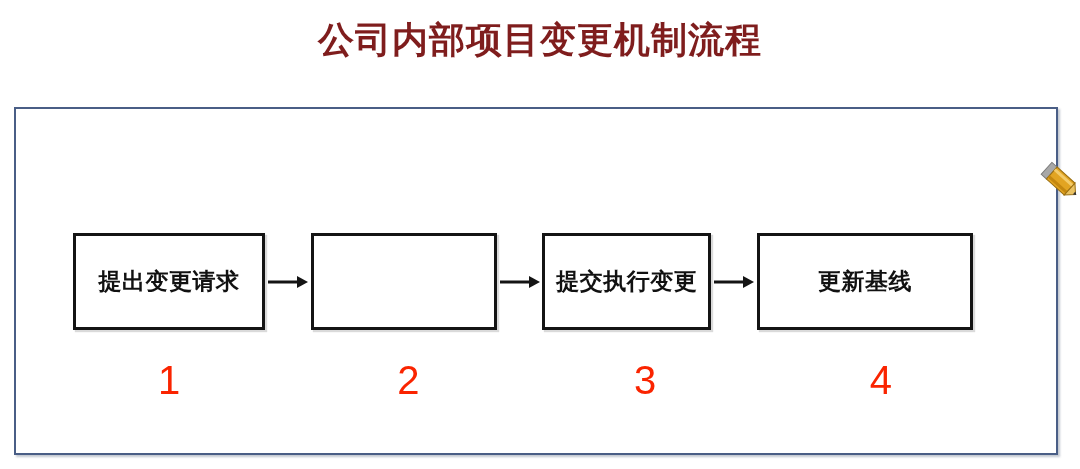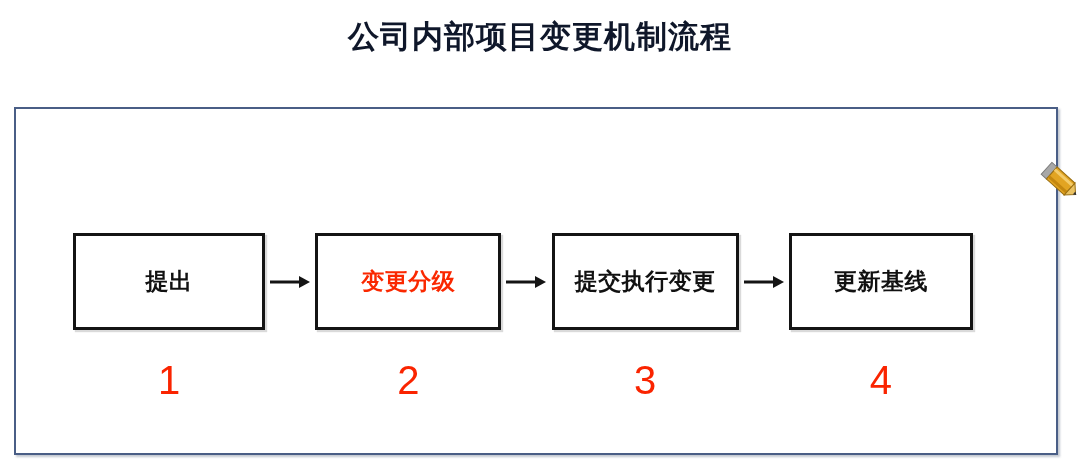--- a/index.html
+++ b/index.html
@@ -15,23 +15,23 @@
     font-family: "DejaVu Sans", "Liberation Sans", sans-serif;
   }
 
   
   #slide-title {
     position: absolute;
     left: 0;
     top: 18px;
     width: 1080px;
     text-align: center;
-    font-size: 31px;
+    font-size: 36px;
     font-weight: bold;
-    color: #0f172a;
+    color: #7f1d1d;
     letter-spacing: 1px;
     line-height: 1.2;
     white-space: nowrap;
   }
 
   
   #diagram-frame {
     position: absolute;
     left: 14px;
     top: 107px;
@@ -60,22 +60,22 @@
     box-sizing: border-box;
     display: flex;
     flex-direction: row;
     align-items: center;
     justify-content: center;
     box-shadow: 2px 2px 1px rgba(150,150,150,0.35);
     text-align: center;
   }
   .node-1 { width: 192px; }
   .node-2 { width: 186px; }
-  .node-3 { width: 187px; }
-  .node-4 { width: 184px; }
+  .node-3 { width: 169px; }
+  .node-4 { width: 216px; }
 
   .node-line {
     font-size: 23px;
     font-weight: bold;
     line-height: 1.28;
     color: #111111;
     letter-spacing: 0.5px;
     white-space: nowrap;
   }
   .node-line.accent { color: #fa2800; }
@@ -127,31 +127,31 @@
 <body>
 
 <div id="slide-title">公司内部项目变更机制流程</div>
 
 <div id="diagram-frame"></div>
 
 <div id="flow-row">
 
   <div class="flow-node node-1">
     <div class="node-line">提出</div>
+    <div class="node-line">变更请求</div>
   </div>
 
   <div class="flow-arrow">
     <svg width="40" height="14" viewBox="0 0 40 14" aria-hidden="true">
       <line x1="0" y1="7" x2="30" y2="7" stroke="#141414" stroke-width="3"></line>
       <polygon points="29,1 40,7 29,13" fill="#141414"></polygon>
     </svg>
   </div>
 
   <div class="flow-node node-2">
-    <div class="node-line accent">变更分级</div>
   </div>
 
   <div class="flow-arrow">
     <svg width="40" height="14" viewBox="0 0 40 14" aria-hidden="true">
       <line x1="0" y1="7" x2="30" y2="7" stroke="#141414" stroke-width="3"></line>
       <polygon points="29,1 40,7 29,13" fill="#141414"></polygon>
     </svg>
   </div>
 
   <div class="flow-node node-3">

